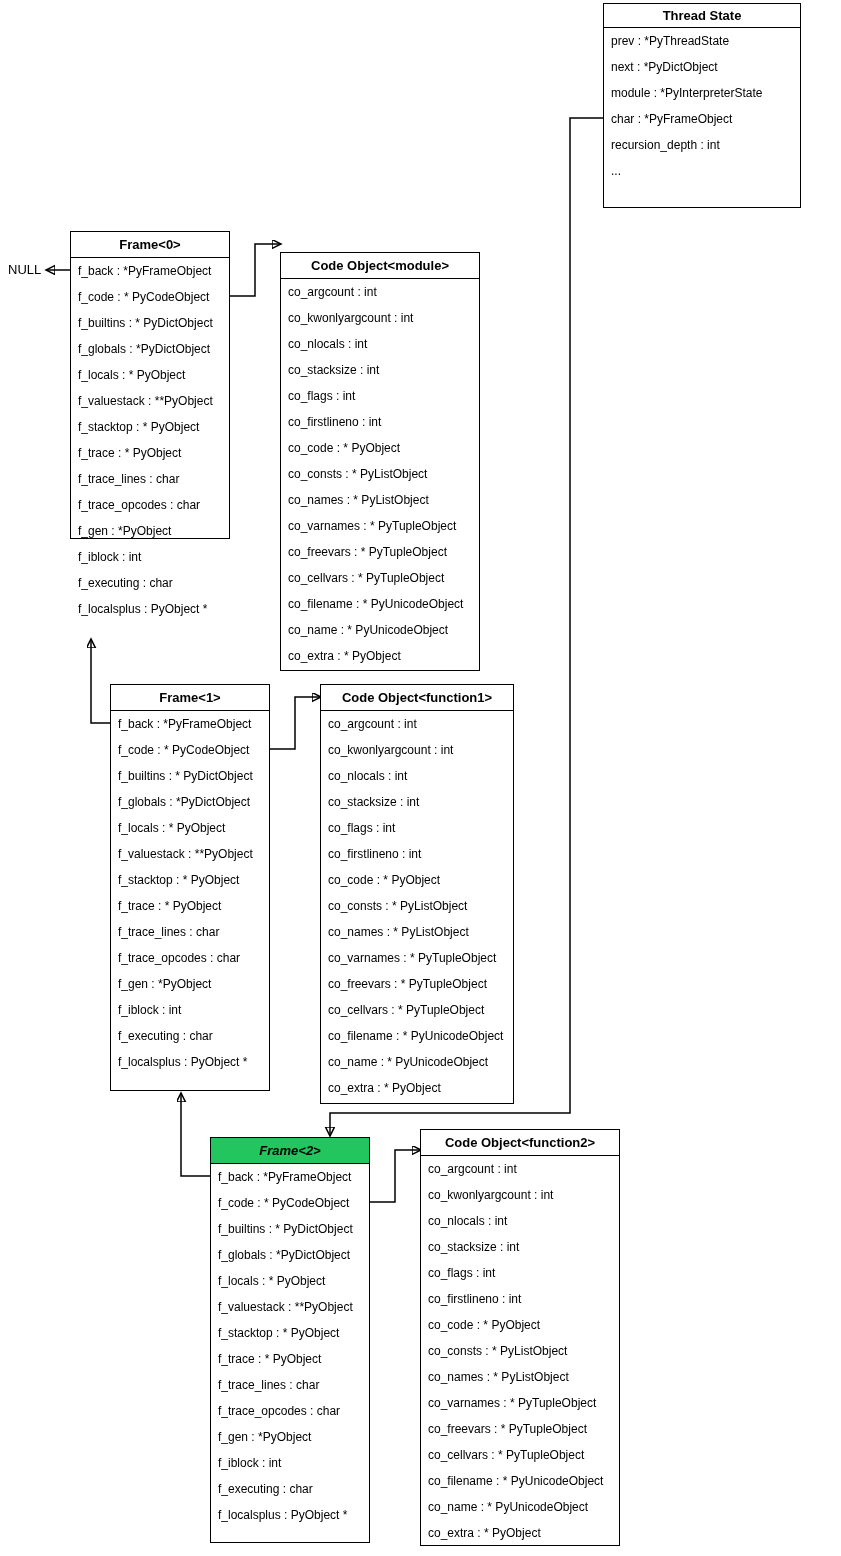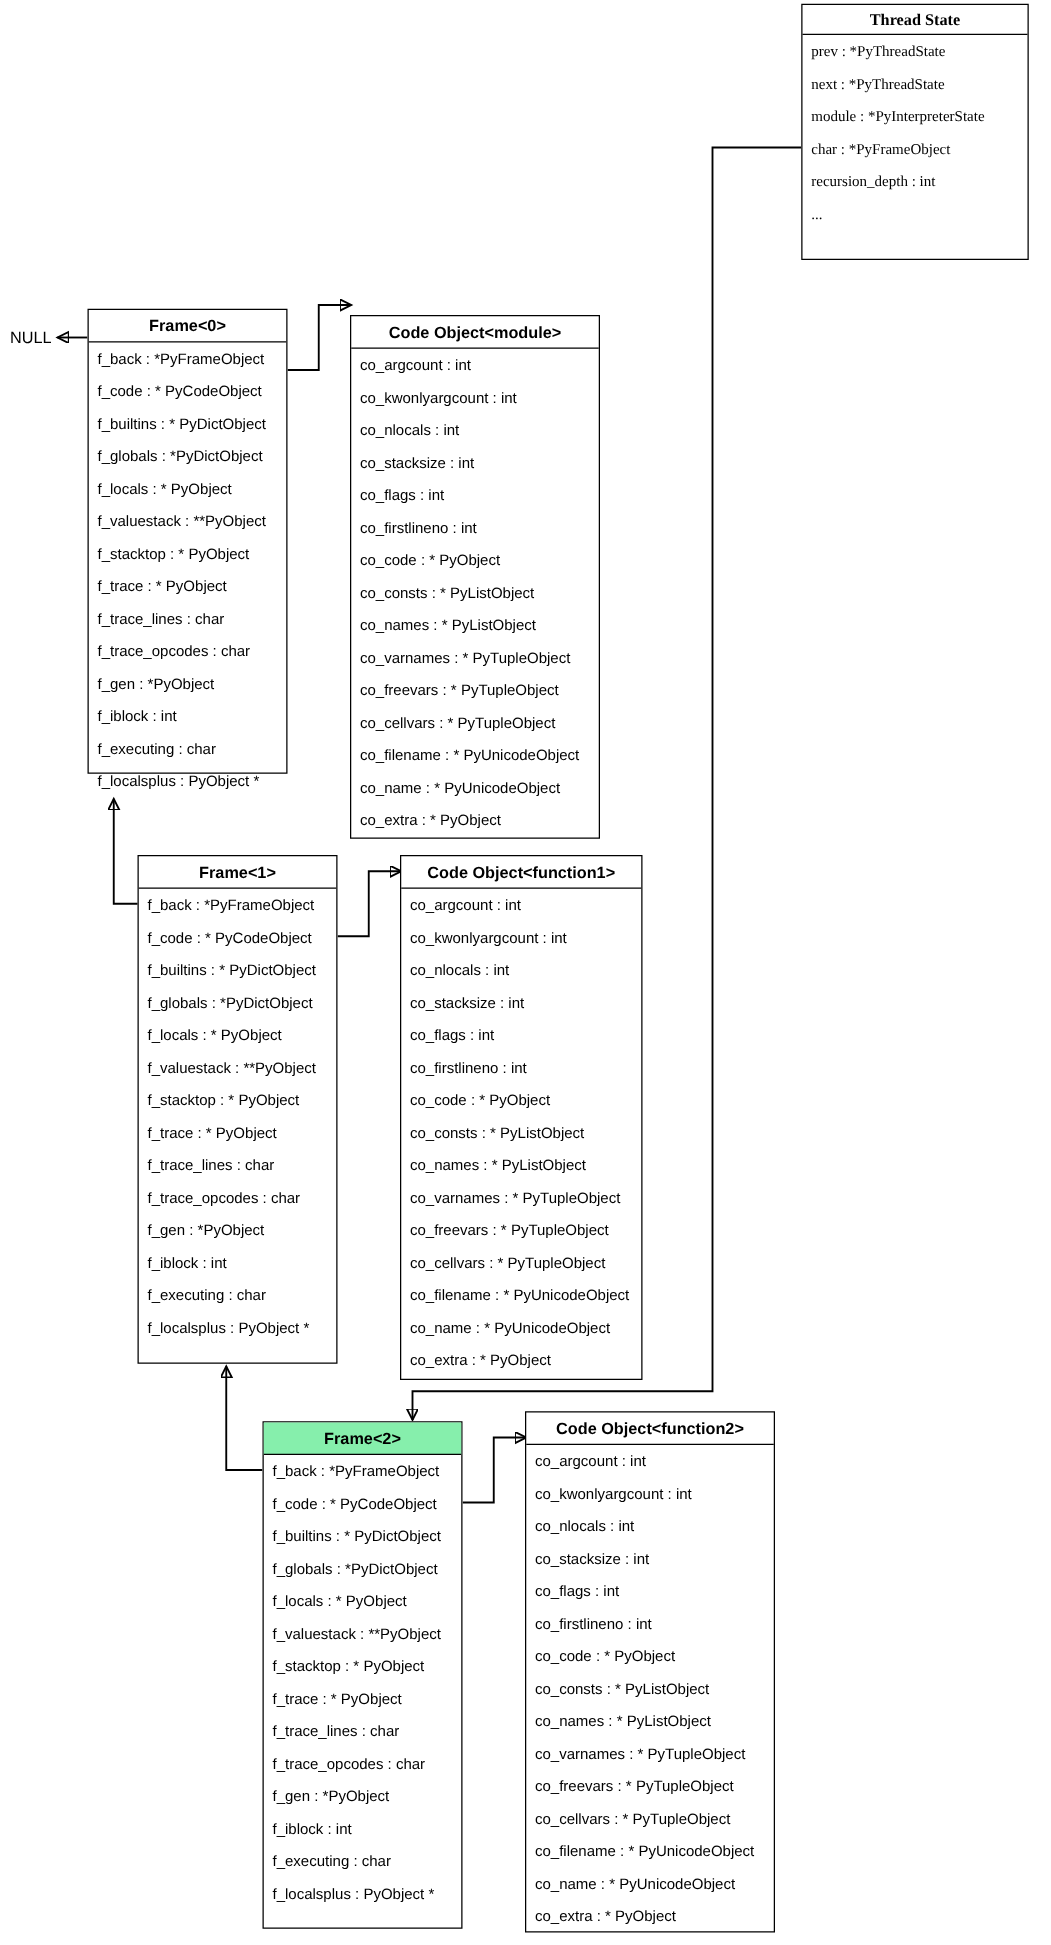--- a/index.html
+++ b/index.html
@@ -32,22 +32,22 @@
   .box-title.highlight { background: #fff2cc; }
   .box-fields { padding-top: 0; }
   .field-row {
     height: 26px;
     line-height: 26px;
     padding-left: 7px;
     font-size: 12px;
     white-space: nowrap;
   }
   
-  #box-thread      { left: 641px; top: 3px;    width: 182px; height: 205px; font-family: Liberation Serif, serif; }
-  #box-frame0      { left: 70px;  top: 231px;  width: 160px; height: 372px; margin-top: 16px; }
+  #box-thread      { left: 603px; top: 3px;    width: 198px; height: 205px; }
+  #box-frame0      { left: 70px;  top: 231px;  width: 160px; height: 308px; }
   #box-code-module { left: 280px; top: 231px;  width: 200px; height: 419px; margin-top: 21px; }
   #box-frame1      { left: 110px; top: 684px;  width: 160px; height: 407px; }
   #box-code-fn1    { left: 320px; top: 684px;  width: 194px; height: 420px; }
   #box-frame2      { left: 210px; top: 1137px; width: 160px; height: 406px; }
   #box-code-fn2    { left: 420px; top: 1129px; width: 200px; height: 417px; }
   #null-label {
     position: absolute;
     left: 8px;
     top: 262px;
     font-size: 13px;
@@ -84,21 +84,21 @@
     <path d="M 370 1202 L 395 1202 L 395 1150 L 421 1150" marker-end="url(#arrow)"></path>
     <path d="M 641 118 L 570 118 L 570 1113 L 330 1113 L 330 1136" marker-end="url(#arrow)"></path>
   </svg>
 
   <div id="null-label">NULL</div>
 
   <div class="box" id="box-thread">
     <div class="box-title" style="height:24px">Thread State</div>
     <div class="box-fields">
         <div class="field-row">prev : *PyThreadState</div>
-        <div class="field-row">next : *PyThreadState</div>
+        <div class="field-row">next : *PyDictObject</div>
         <div class="field-row">module : *PyInterpreterState</div>
         <div class="field-row">char : *PyFrameObject</div>
         <div class="field-row">recursion_depth : int</div>
         <div class="field-row">...</div>
       </div>
   </div>
 
   <div class="box" id="box-frame0">
     <div class="box-title">Frame&lt;0&gt;</div>
     <div class="box-fields">
@@ -175,21 +175,21 @@
         <div class="field-row">co_varnames : * PyTupleObject</div>
         <div class="field-row">co_freevars : * PyTupleObject</div>
         <div class="field-row">co_cellvars : * PyTupleObject</div>
         <div class="field-row">co_filename : * PyUnicodeObject</div>
         <div class="field-row">co_name : * PyUnicodeObject</div>
         <div class="field-row">co_extra : * PyObject</div>
       </div>
   </div>
 
   <div class="box" id="box-frame2">
-    <div class="box-title highlight" style="background: #86efac;">Frame&lt;2&gt;</div>
+    <div class="box-title highlight" style="background: #22c55e; font-style: italic;">Frame&lt;2&gt;</div>
     <div class="box-fields">
         <div class="field-row">f_back : *PyFrameObject</div>
         <div class="field-row">f_code : * PyCodeObject</div>
         <div class="field-row">f_builtins : * PyDictObject</div>
         <div class="field-row">f_globals : *PyDictObject</div>
         <div class="field-row">f_locals : * PyObject</div>
         <div class="field-row">f_valuestack : **PyObject</div>
         <div class="field-row">f_stacktop : * PyObject</div>
         <div class="field-row">f_trace : * PyObject</div>
         <div class="field-row">f_trace_lines : char</div>

